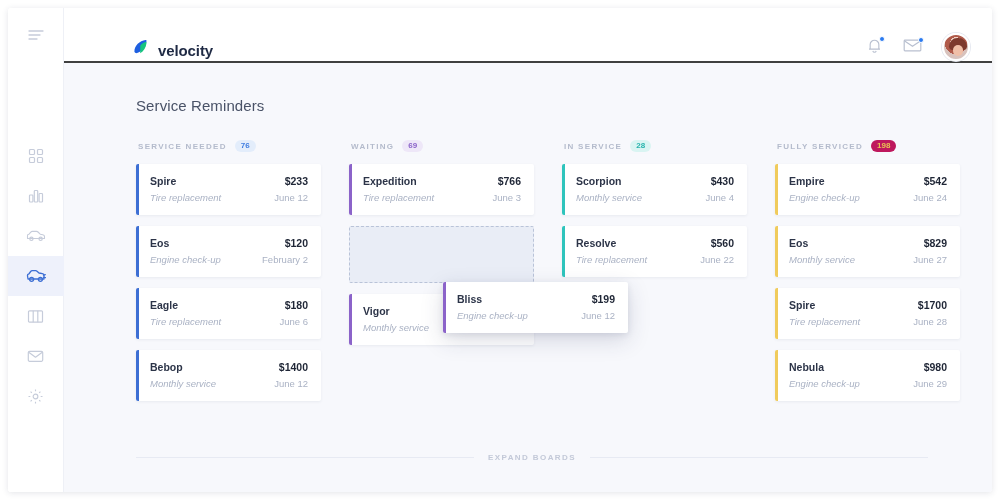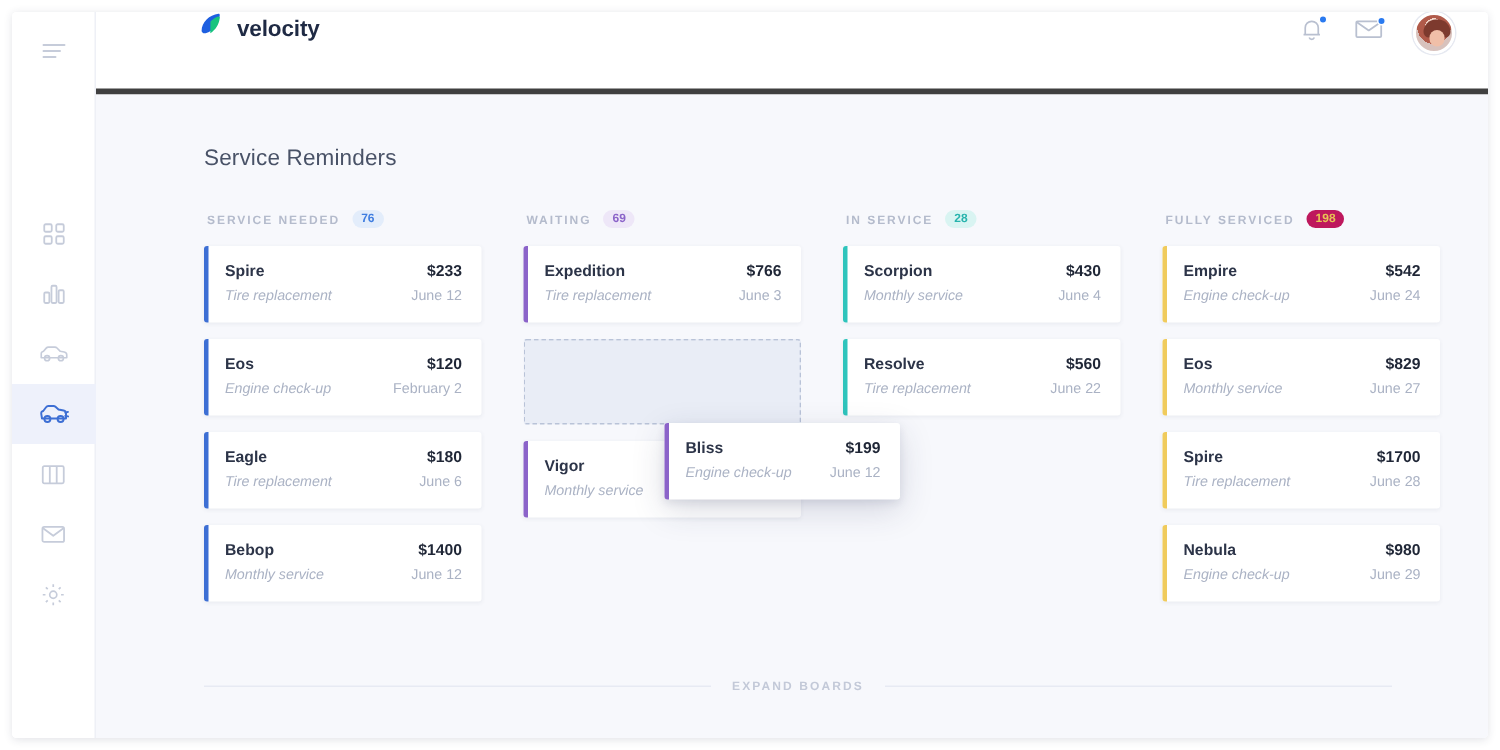--- a/index.html
+++ b/index.html
@@ -52,22 +52,22 @@
   }
   .side-item.active { background: #eef1fb; color: #3d6fd4; }
   .side-item svg { display: block; }
 
   
   .main { flex: 1 1 auto; display: flex; flex-direction: column; min-width: 0; }
 
   .topbar {
     height: 55px;
     background: #ffffff;
-    border-bottom: 4px solid #404040;
-    display: flex; align-items: flex-start;
+    border-bottom: 2px solid #404040;
+    display: flex; align-items: flex-end;
     padding: 0 22px 0 68px;
     flex: 0 0 55px;
   }
   .brand { display: flex; align-items: center; gap: 9px; }
   .brand-name {
     font-size: 15px; font-weight: bold; color: #1f2a44; letter-spacing: -0.1px;
   }
   .topbar-spacer { flex: 1 1 auto; }
   .topbar-actions { display: flex; align-items: center; gap: 20px; }
   .tb-icon { position: relative; color: #b9c0d0; cursor: pointer; display: block; }
@@ -149,21 +149,21 @@
     height: 57px; margin-bottom: 11px;
     border: 1px dashed #b9c3d8;
     background: #e9edf6;
     border-radius: 2px;
   }
 
   
   .drag-card {
     position: absolute;
     left: 379px; top: 219px;
-    width: 157px;
+    width: 185px;
     background: #ffffff;
     border-radius: 2px;
     padding: 11px 13px 12px 14px;
     box-shadow: 0 7px 22px rgba(40,50,90,0.17), 0 2px 6px rgba(40,50,90,0.10);
     z-index: 20;
     cursor: grabbing;
   }
   .drag-card::before {
     content: ""; position: absolute; left: 0; top: 0; bottom: 0; width: 3px;
     background: #8b63c9; border-radius: 2px 0 0 2px;

